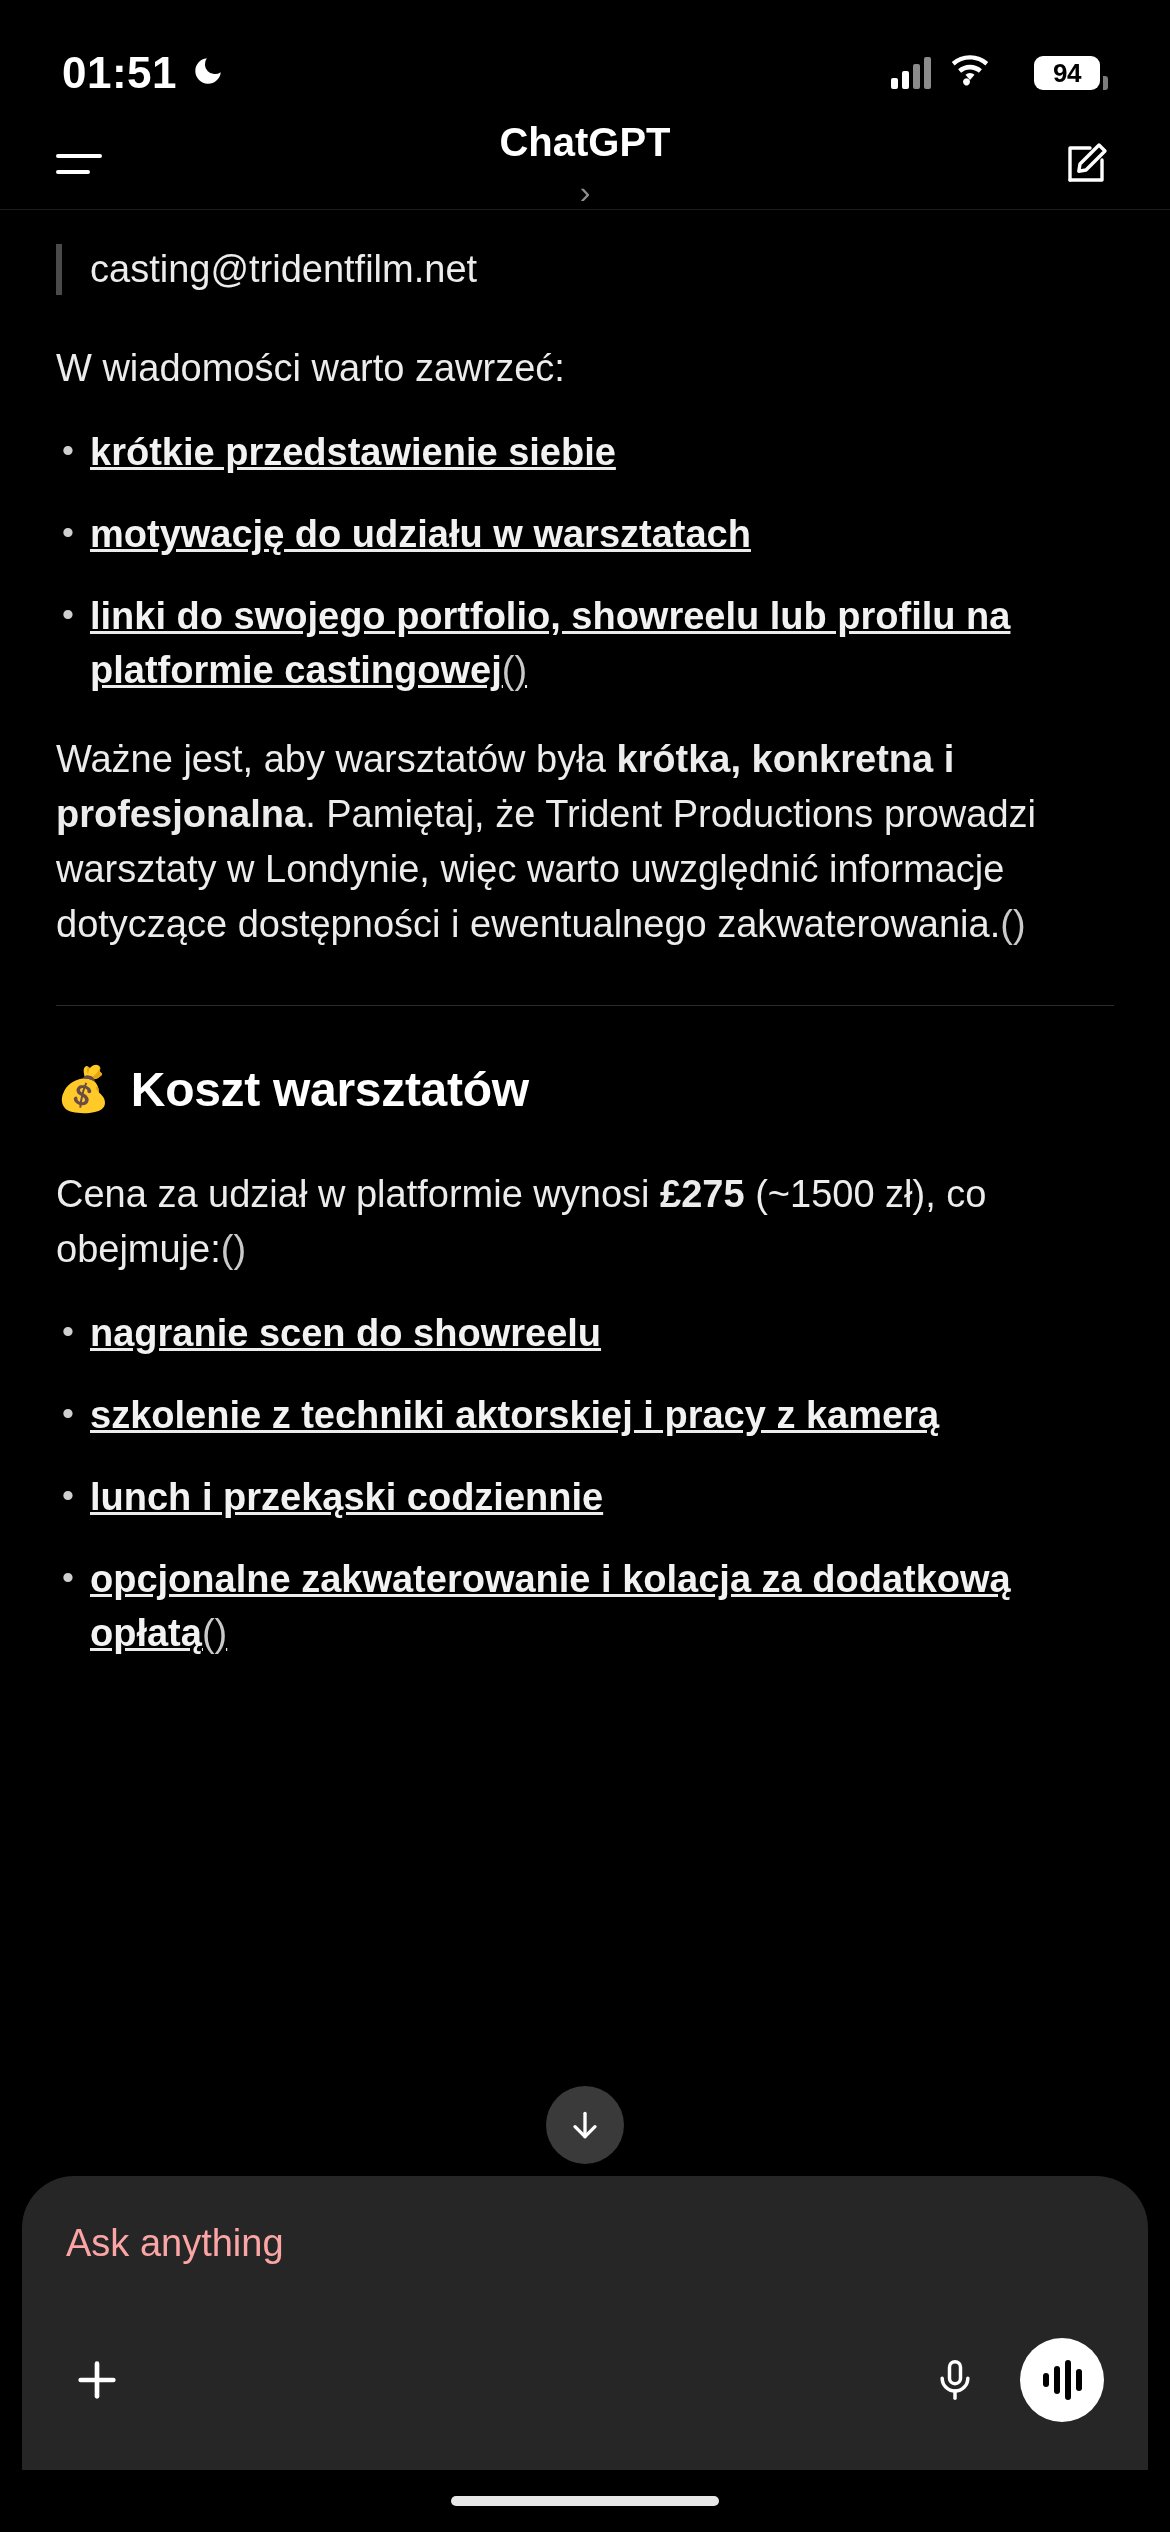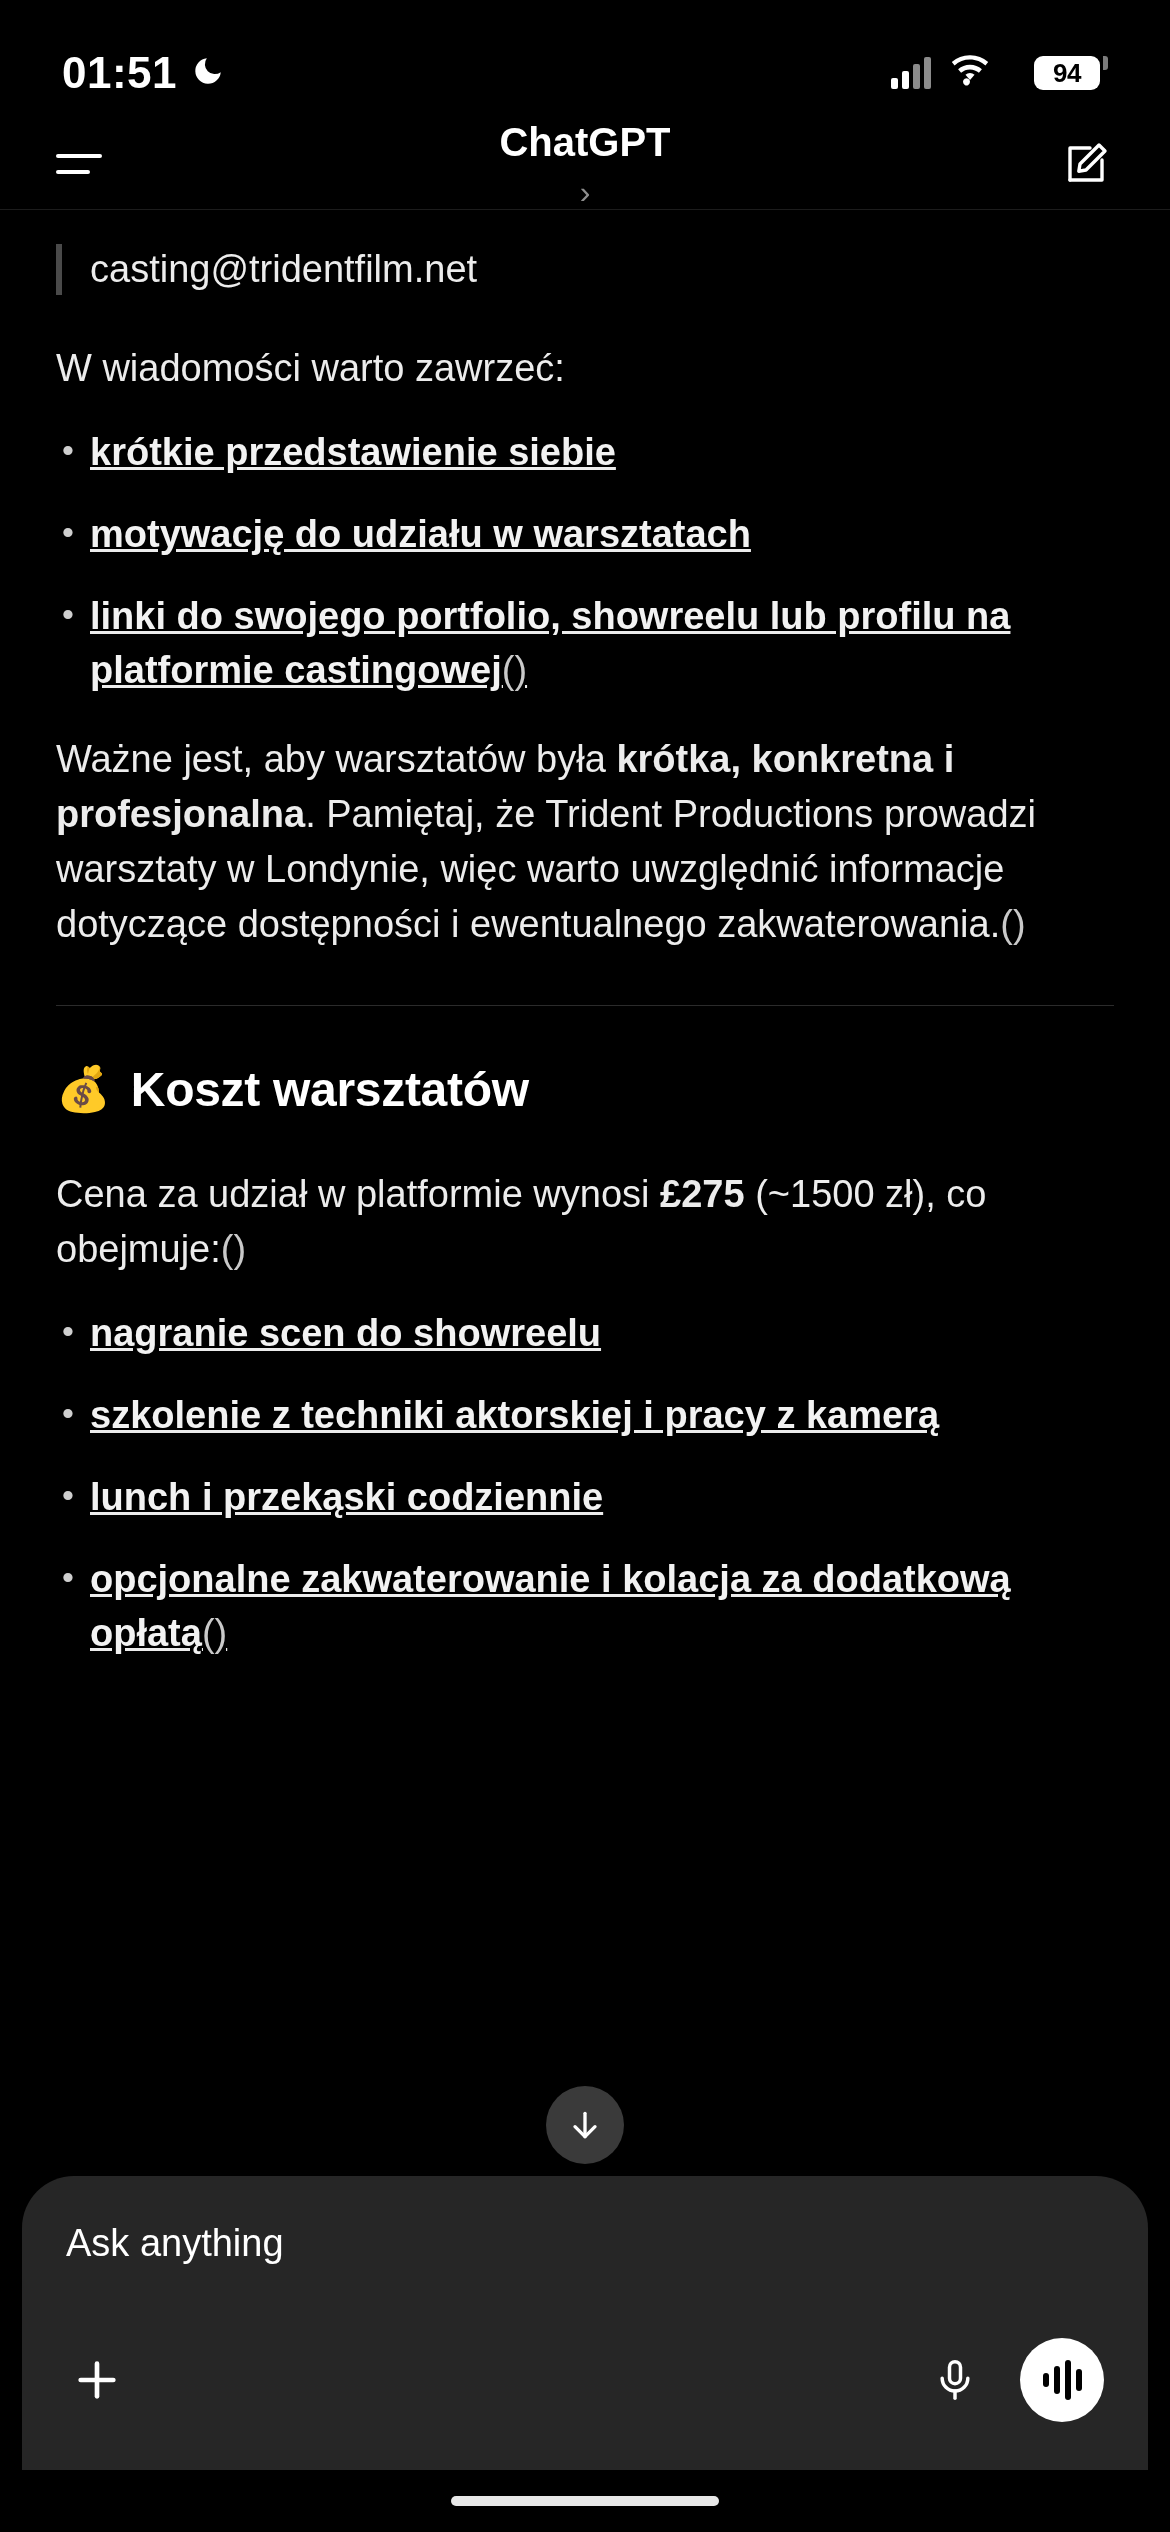--- a/index.html
+++ b/index.html
@@ -58,21 +58,21 @@
     width: 7px;
     background: #fff;
     border-radius: 2px;
   }
   .signal-bars i:nth-child(1) { height: 11px; background:#fff; }
   .signal-bars i:nth-child(2) { height: 18px; background:#fff; }
   .signal-bars i:nth-child(3) { height: 25px; background:#8b8b8b; }
   .signal-bars i:nth-child(4) { height: 32px; background:#8b8b8b; }
   .battery {
     display: flex;
-    align-items: flex-start;
+    align-items: flex-end;
     margin-left: 25px;
   }
   .battery-body {
     width: 66px;
     height: 34px;
     background: #fff;
     border-radius: 9px;
     display: flex;
     align-items: center;
     justify-content: center;
@@ -231,21 +231,21 @@
     flex: none;
     margin: 0 22px 0 22px;
     background: #262626;
     border-radius: 52px 52px 0 0;
     padding: 46px 44px 0 44px;
     height: 294px;
     position: relative;
   }
   .composer-placeholder {
     font-size: 38px;
-    color: #ffffff;
+    color: #fca5a5;
     cursor: text;
   }
   .composer-row {
     position: absolute;
     left: 44px;
     right: 44px;
     bottom: 48px;
     display: flex;
     align-items: center;
     justify-content: space-between;

